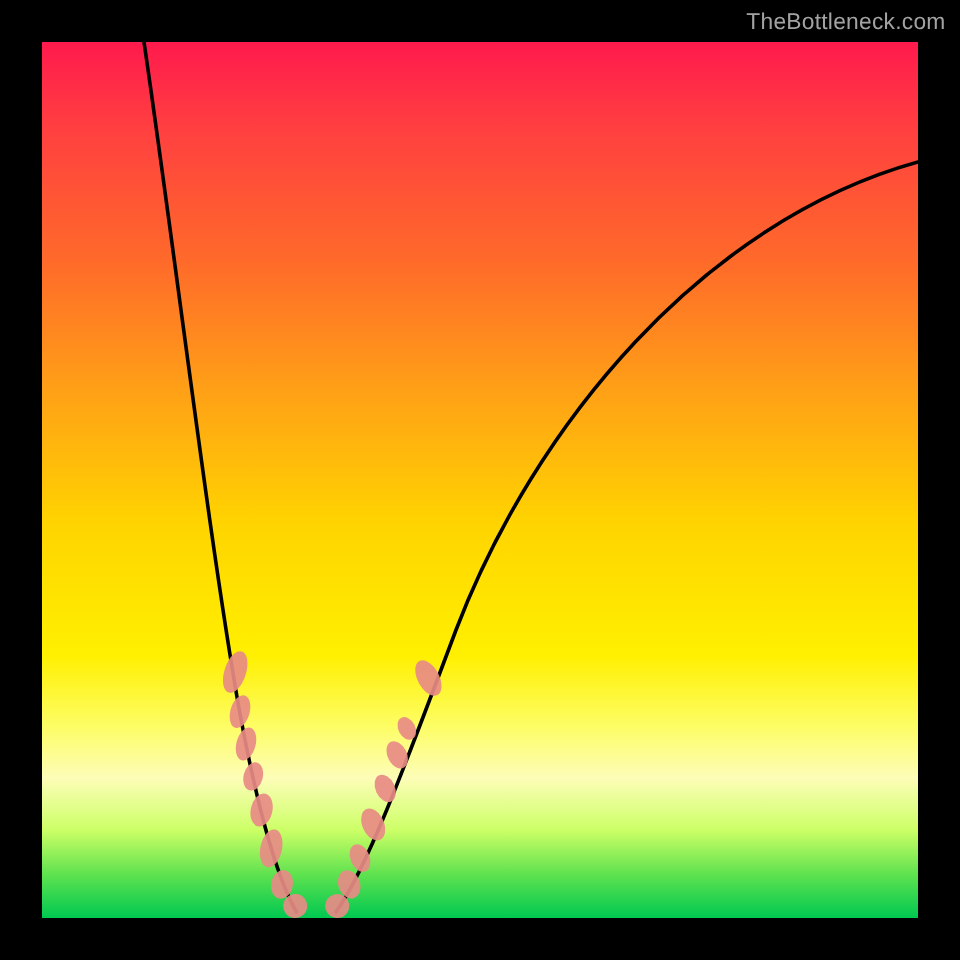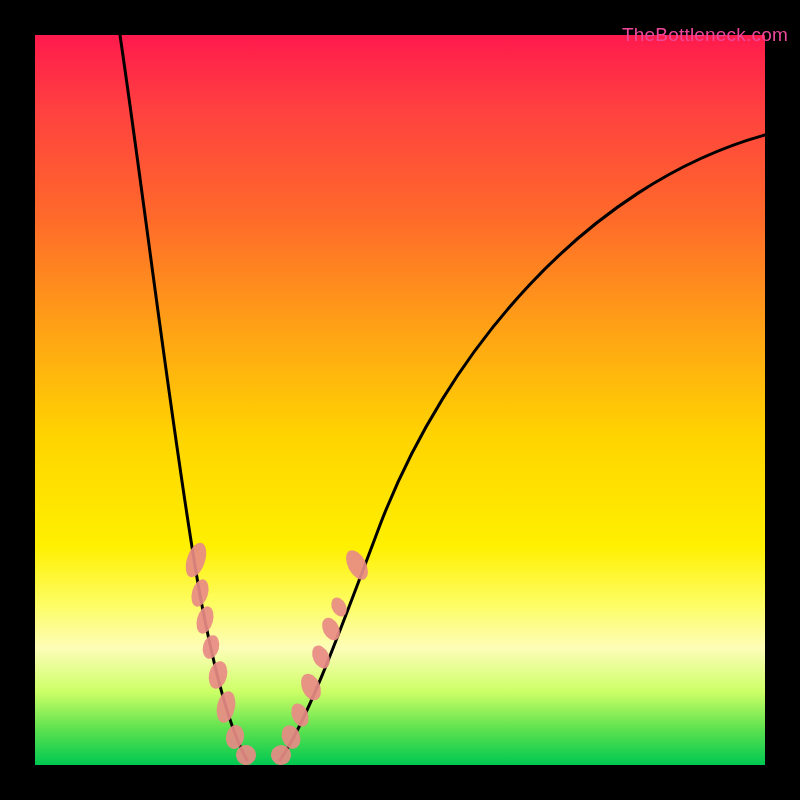--- a/index.html
+++ b/index.html
@@ -27,23 +27,23 @@
       #fff000 70%,
       #fdfd64 78%,
       #fdfdb8 84%,
       #ccff66 90%,
       #5fe24f 95%,
       #00c851 100%
     );
   }
   .watermark {
     position: absolute;
-    top: 24px;
+    top: 8px;
     right: 12px;
-    color: #ec4899;
+    color: #a3a3a3;
     font-size: 19px;
     font-weight: 500;
     letter-spacing: 0.2px;
     z-index: 10;
   }
   svg.plot {
     position: absolute;
     left: 0;
     top: 0;
     width: 730px;

